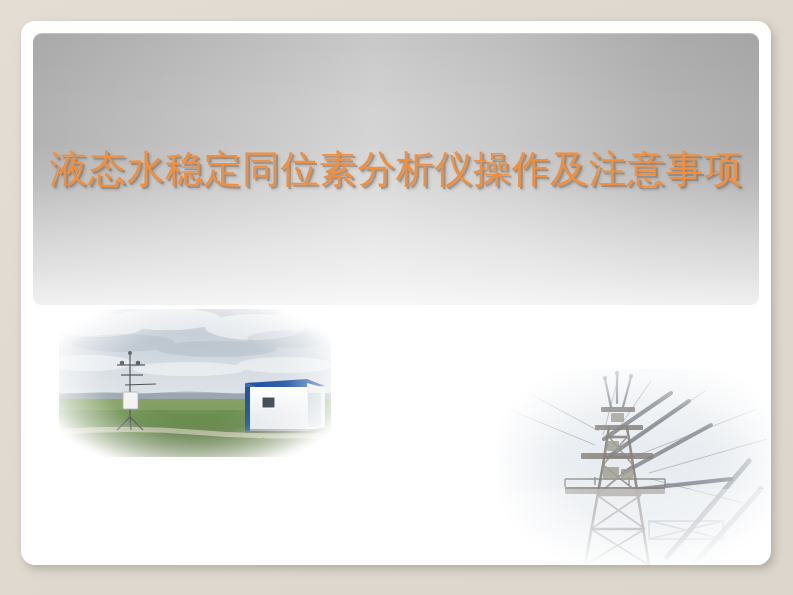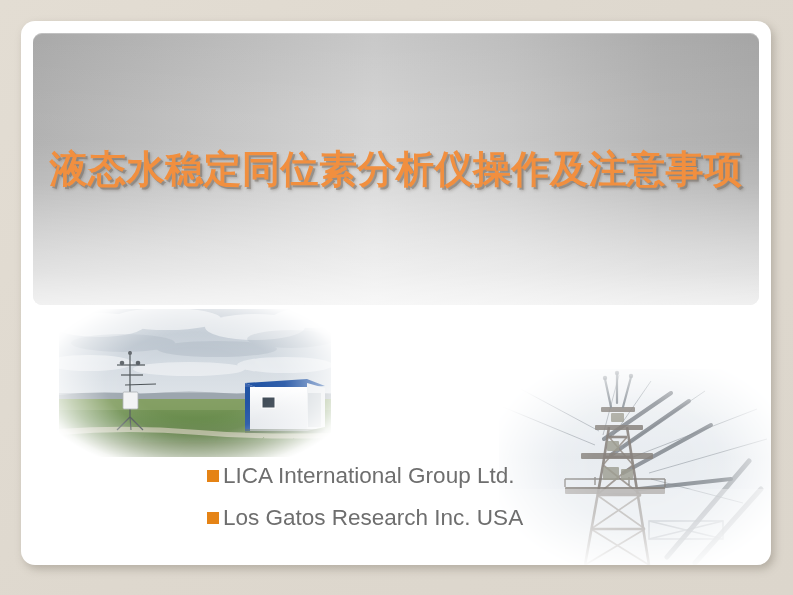--- a/index.html
+++ b/index.html
@@ -75,21 +75,21 @@
 
   
   #slide-title {
     position: absolute;
     left: 0;
     right: 0;
     top: 123px;
     text-align: center;
     z-index: 5;
     font-family: "DejaVu Sans", "Liberation Sans", sans-serif;
-    font-weight: bold;
+    font-weight: normal;
     font-size: 38px;
     letter-spacing: 0.5px;
     color: #f18f3f;
     text-shadow:
       2px 2px 0px rgba(120, 110, 100, 0.50),
       3px 3px 3px rgba(100, 92, 84, 0.35);
     white-space: nowrap;
   }
 
   
@@ -380,28 +380,15 @@
           <rect x="150" y="152" width="74" height="18"></rect>
           <line x1="150" y1="152" x2="224" y2="170"></line>
           <line x1="150" y1="170" x2="224" y2="152"></line>
         </g>
 
         <rect x="0" y="0" width="272" height="196" fill="#eef2f5" opacity="0.38"></rect>
         <rect x="0" y="120" width="272" height="76" fill="#f2f5f7" opacity="0.45"></rect>
       </svg>
     </div>
 
-    <div id="subtitle-list">
-
-      <div class="bullet-row">
-        <span class="bullet-marker"></span>
-        <span class="bullet-text">LICA International Group Ltd.</span>
-      </div>
-
-      <div class="bullet-row">
-        <span class="bullet-marker"></span>
-        <span class="bullet-text">Los Gatos Research Inc. USA</span>
-      </div>
-
-    </div>
 
   </div>
 </div>
 
 </body></html>

